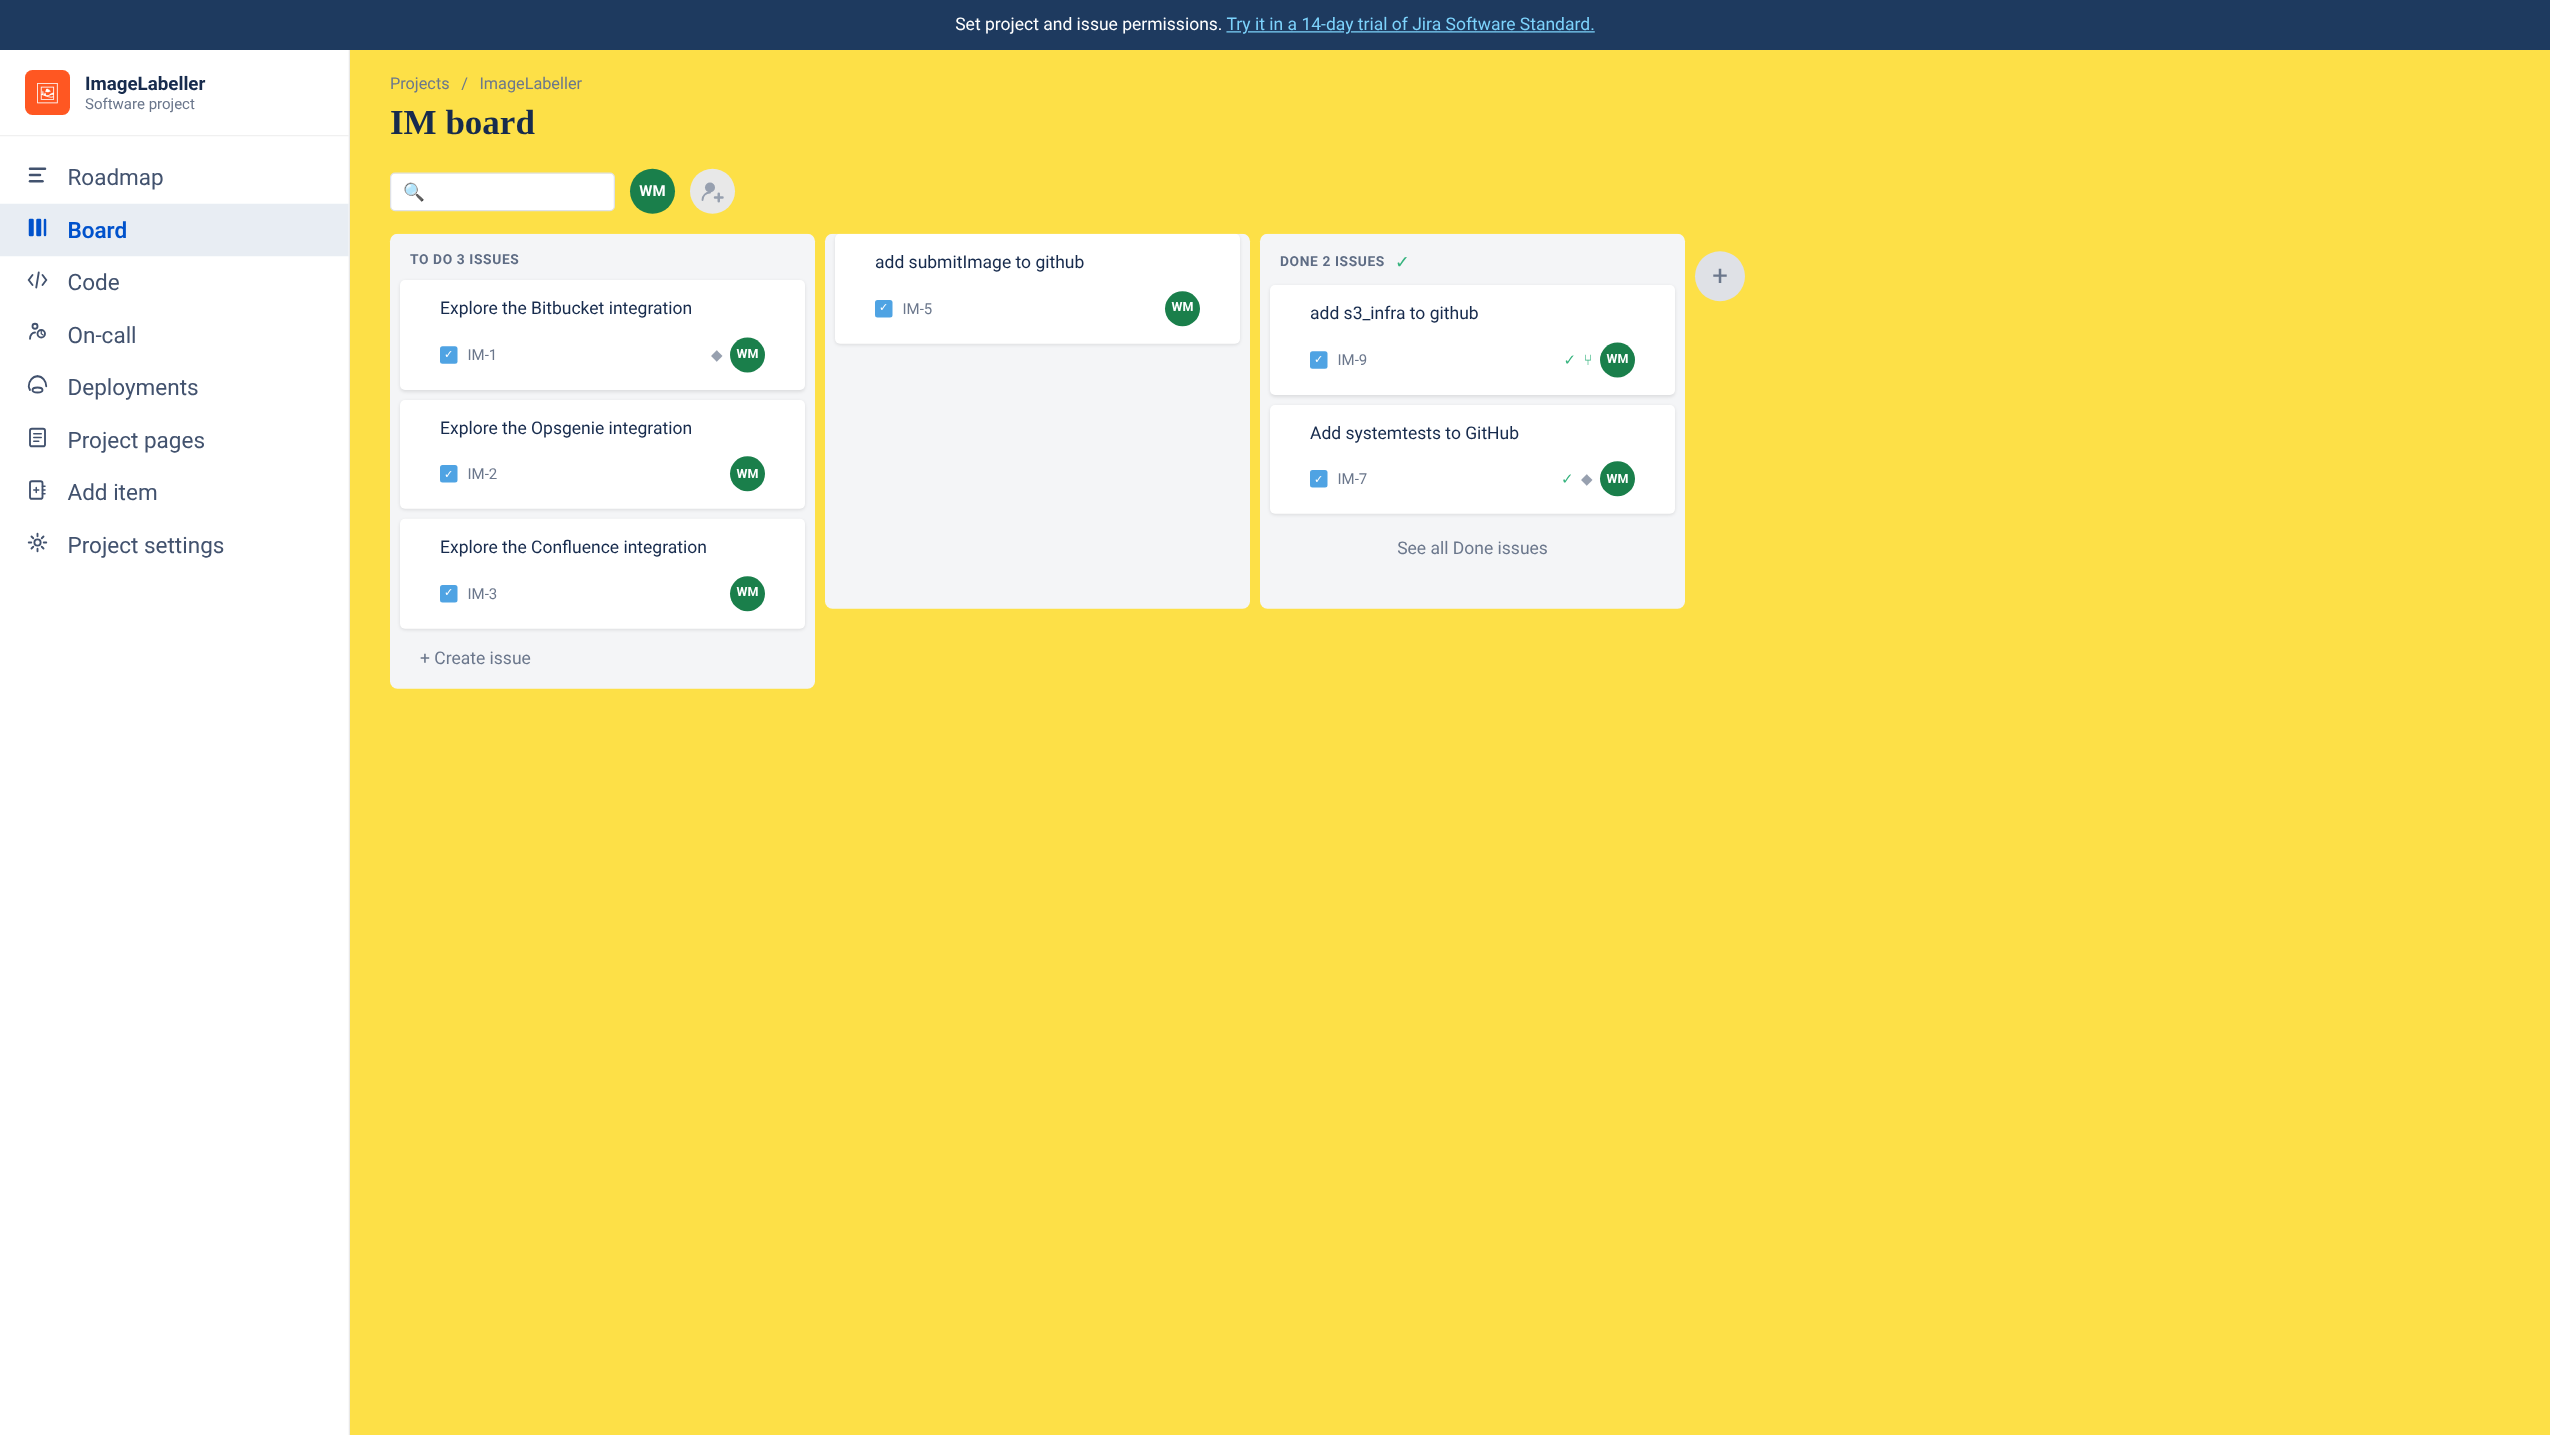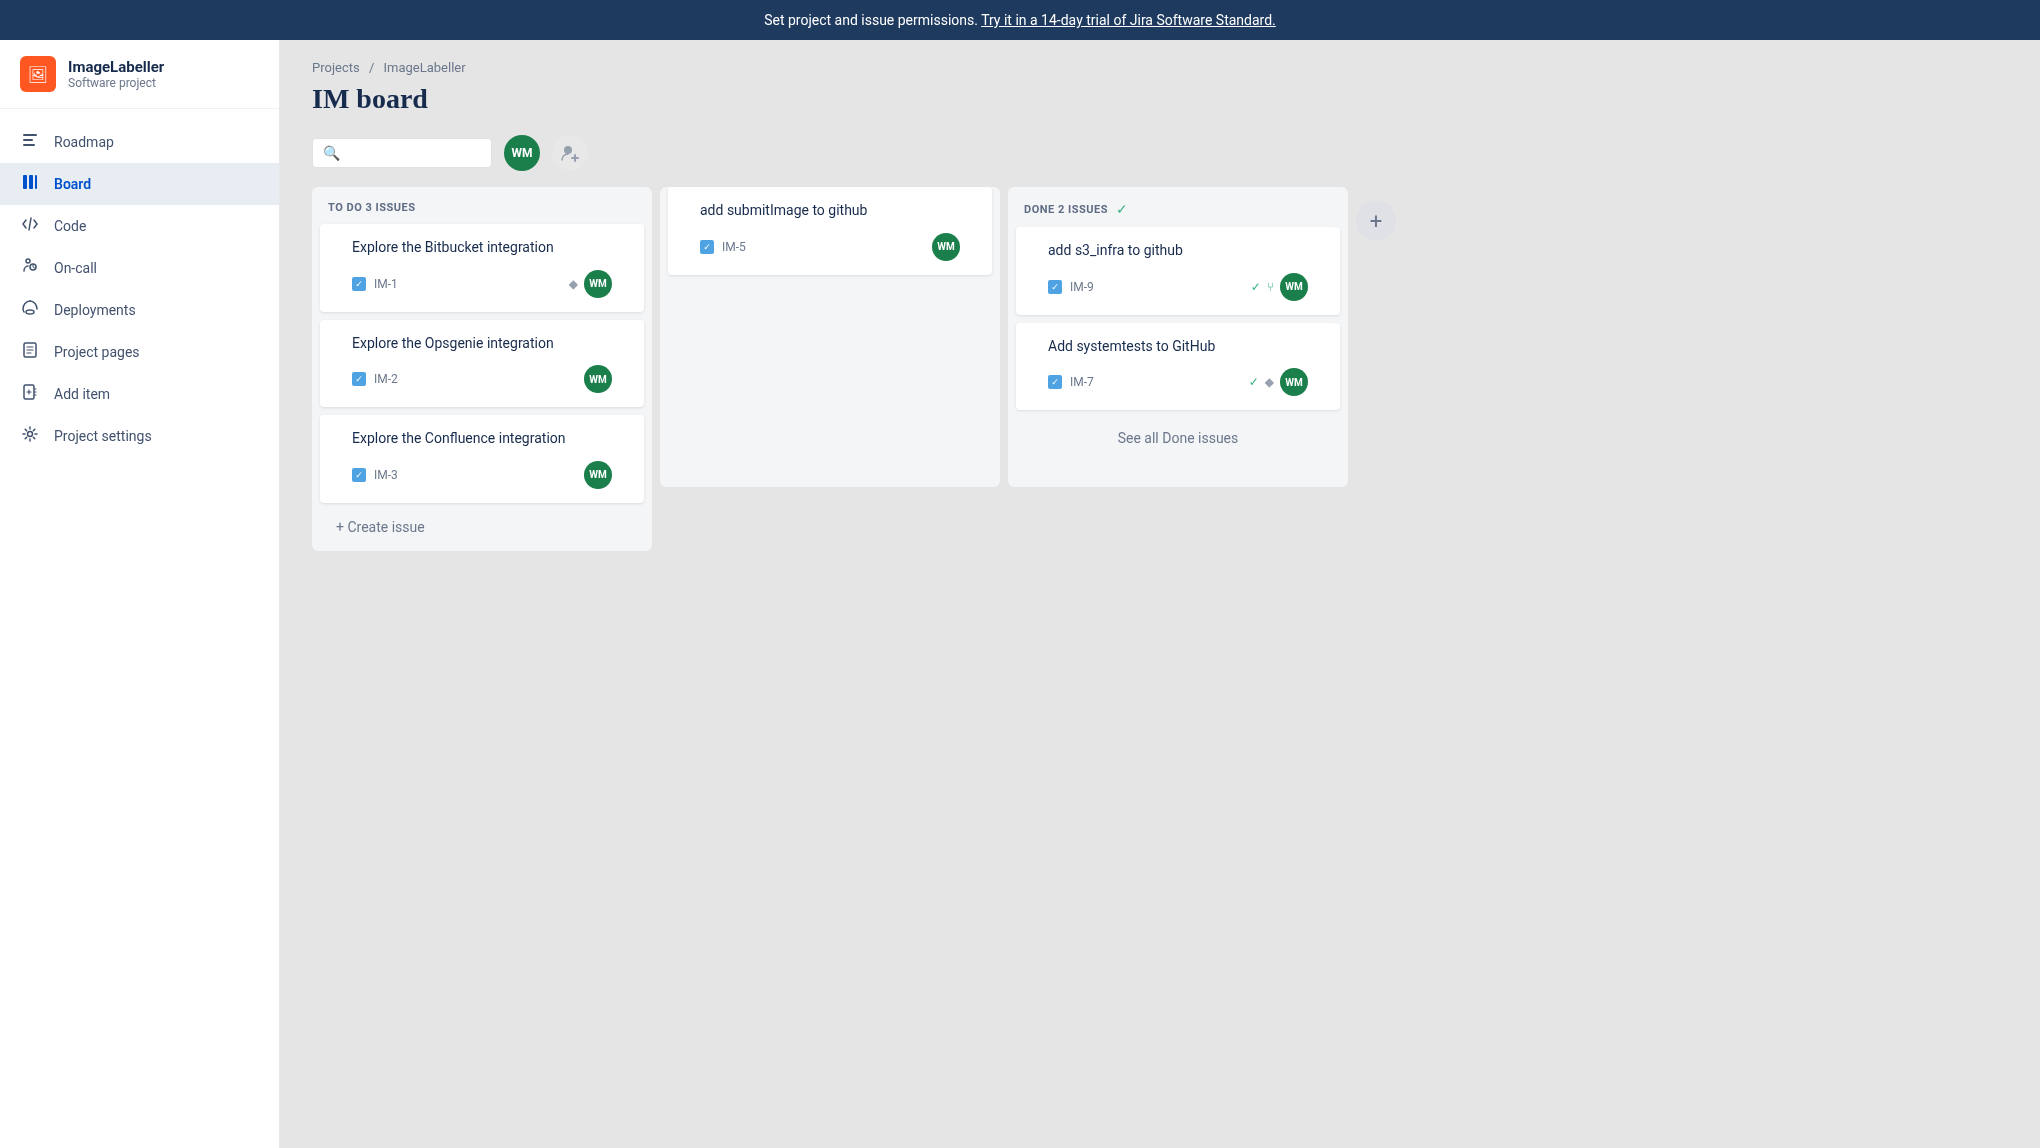--- a/index.html
+++ b/index.html
@@ -6,21 +6,21 @@
     body { font-family: -apple-system, BlinkMacSystemFont, 'Segoe UI', Roboto, sans-serif; display: flex; flex-direction: column; height: 100vh; background: #fff; }
 
     .banner {
       background: #1e3a5f;
       color: #fff;
       text-align: center;
       padding: 12px 20px;
       font-size: 14px;
       flex-shrink: 0;
     }
-    .banner a { color: #ffffff; text-decoration: underline; cursor: pointer; }
+    .banner a { color: #7dd3fc; text-decoration: underline; cursor: pointer; }
 
     .app-body { display: flex; flex: 1; overflow: hidden; }
 
     
     .sidebar {
       width: 280px;
       background: #fff;
       border-right: 1px solid #e8e8e8;
       display: flex;
       flex-direction: column;
@@ -52,34 +52,34 @@
     .sidebar-project-type { font-size: 12px; color: #6b778c; }
 
     .sidebar-nav { padding: 12px 0; }
     .nav-item {
       display: flex;
       align-items: center;
       gap: 14px;
       padding: 10px 20px;
       cursor: pointer;
       color: #42526e;
-      font-size: 14px;
+      font-size: 18px;
       border-radius: 0;
       transition: background 0.15s;
     }
     .nav-item.active { background: #e8edf3; color: #0052cc; font-weight: 600; }
     .nav-item .nav-icon { width: 20px; text-align: center; font-size: 16px; }
 
     
     .main-content {
       flex: 1;
       display: flex;
       flex-direction: column;
       overflow: hidden;
-      background: #e5e5e5;
+      background: #fde047;
     }
 
     .page-header {
       padding: 20px 32px 0;
     }
     .breadcrumb {
       font-size: 13px;
       color: #6b778c;
       margin-bottom: 8px;
     }

